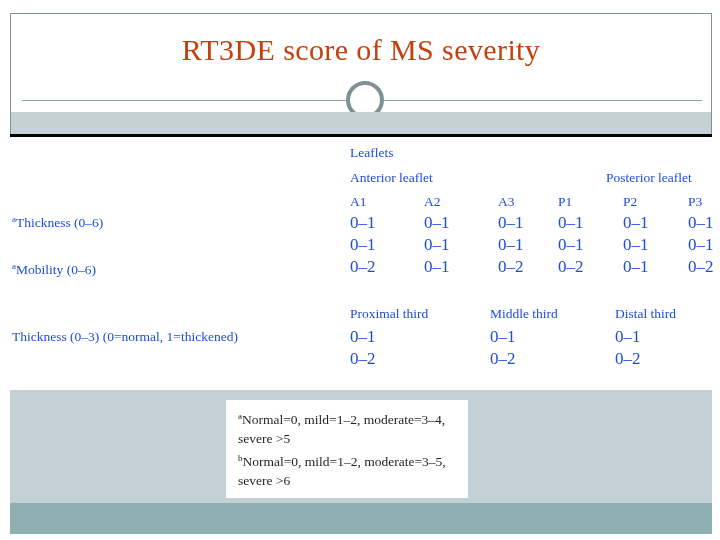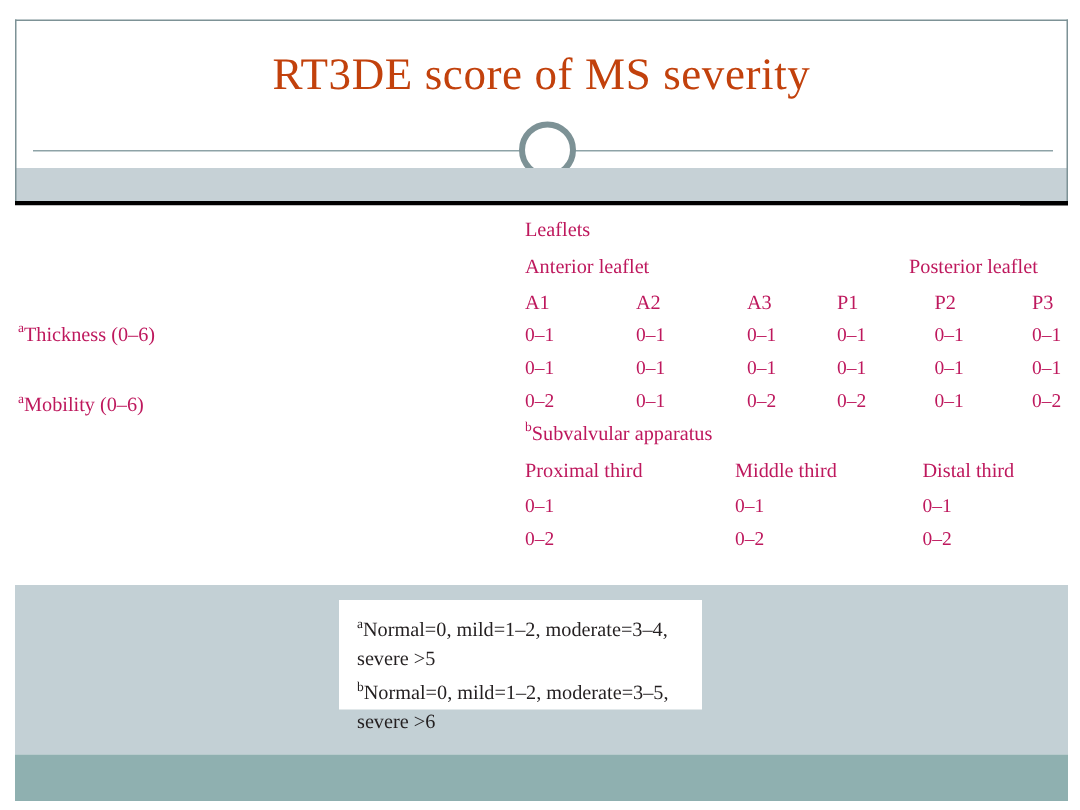--- a/index.html
+++ b/index.html
@@ -85,52 +85,52 @@
 
   
   #table-area {
     position: absolute;
     left: 0;
     top: 137px;
     width: 680px;
     height: 253px;
     background: #ffffff;
     font-family: "Liberation Serif", serif;
-    color: #be185d;
+    color: #1d4ed8;
   }
   .tline {
     position: absolute;
     white-space: nowrap;
     font-size: 13.5px;
     line-height: 16px;
   }
   .hdr { font-size: 13.5px; }
   .rowlabel { font-size: 13.5px; }
-  .cell { font-size: 13px; }
+  .cell { font-size: 17px; }
   sup.marker {
     font-size: 9px;
     vertical-align: super;
     line-height: 0;
   }
 
   
   #footnote-band {
     position: absolute;
     left: 10px;
     top: 390px;
     width: 702px;
     height: 113px;
     background: #c3d0d5;
   }
   #footnote-box {
     position: absolute;
     left: 226px;
     top: 400px;
     width: 242px;
-    height: 73px;
+    height: 98px;
     background: #ffffff;
     box-sizing: border-box;
     padding: 10px 12px 8px 12px;
     font-family: "Liberation Serif", serif;
     font-size: 13.5px;
     line-height: 19px;
     color: #231f20;
   }
   #footnote-box p { margin: 0 0 4px 0; }
   #bottom-band {
@@ -183,26 +183,26 @@
     <div class="tline cell" style="left:623px; top:100px;">0–1</div>
     <div class="tline cell" style="left:688px; top:100px;">0–1</div>
 
     <div class="tline cell" style="left:350px; top:122px;">0–2</div>
     <div class="tline cell" style="left:424px; top:122px;">0–1</div>
     <div class="tline cell" style="left:498px; top:122px;">0–2</div>
     <div class="tline cell" style="left:558px; top:122px;">0–2</div>
     <div class="tline cell" style="left:623px; top:122px;">0–1</div>
     <div class="tline cell" style="left:688px; top:122px;">0–2</div>
 
-    <div class="tline hdr" style="left:350px; top:144px;"><sup class="marker">b</sup><span>Subvalvular apparatus</span></div>
 
     <div class="tline hdr" style="left:350px; top:169px;">Proximal third</div>
     <div class="tline hdr" style="left:490px; top:169px;">Middle third</div>
     <div class="tline hdr" style="left:615px; top:169px;">Distal third</div>
 
+    <div class="tline rowlabel" style="left:12px; top:192px;">Thickness (0–3) (0=normal, 1=thickened)</div>
     <div class="tline cell" style="left:350px; top:192px;">0–1</div>
     <div class="tline cell" style="left:490px; top:192px;">0–1</div>
     <div class="tline cell" style="left:615px; top:192px;">0–1</div>
 
     <div class="tline cell" style="left:350px; top:214px;">0–2</div>
     <div class="tline cell" style="left:490px; top:214px;">0–2</div>
     <div class="tline cell" style="left:615px; top:214px;">0–2</div>
 
   </div>
 

